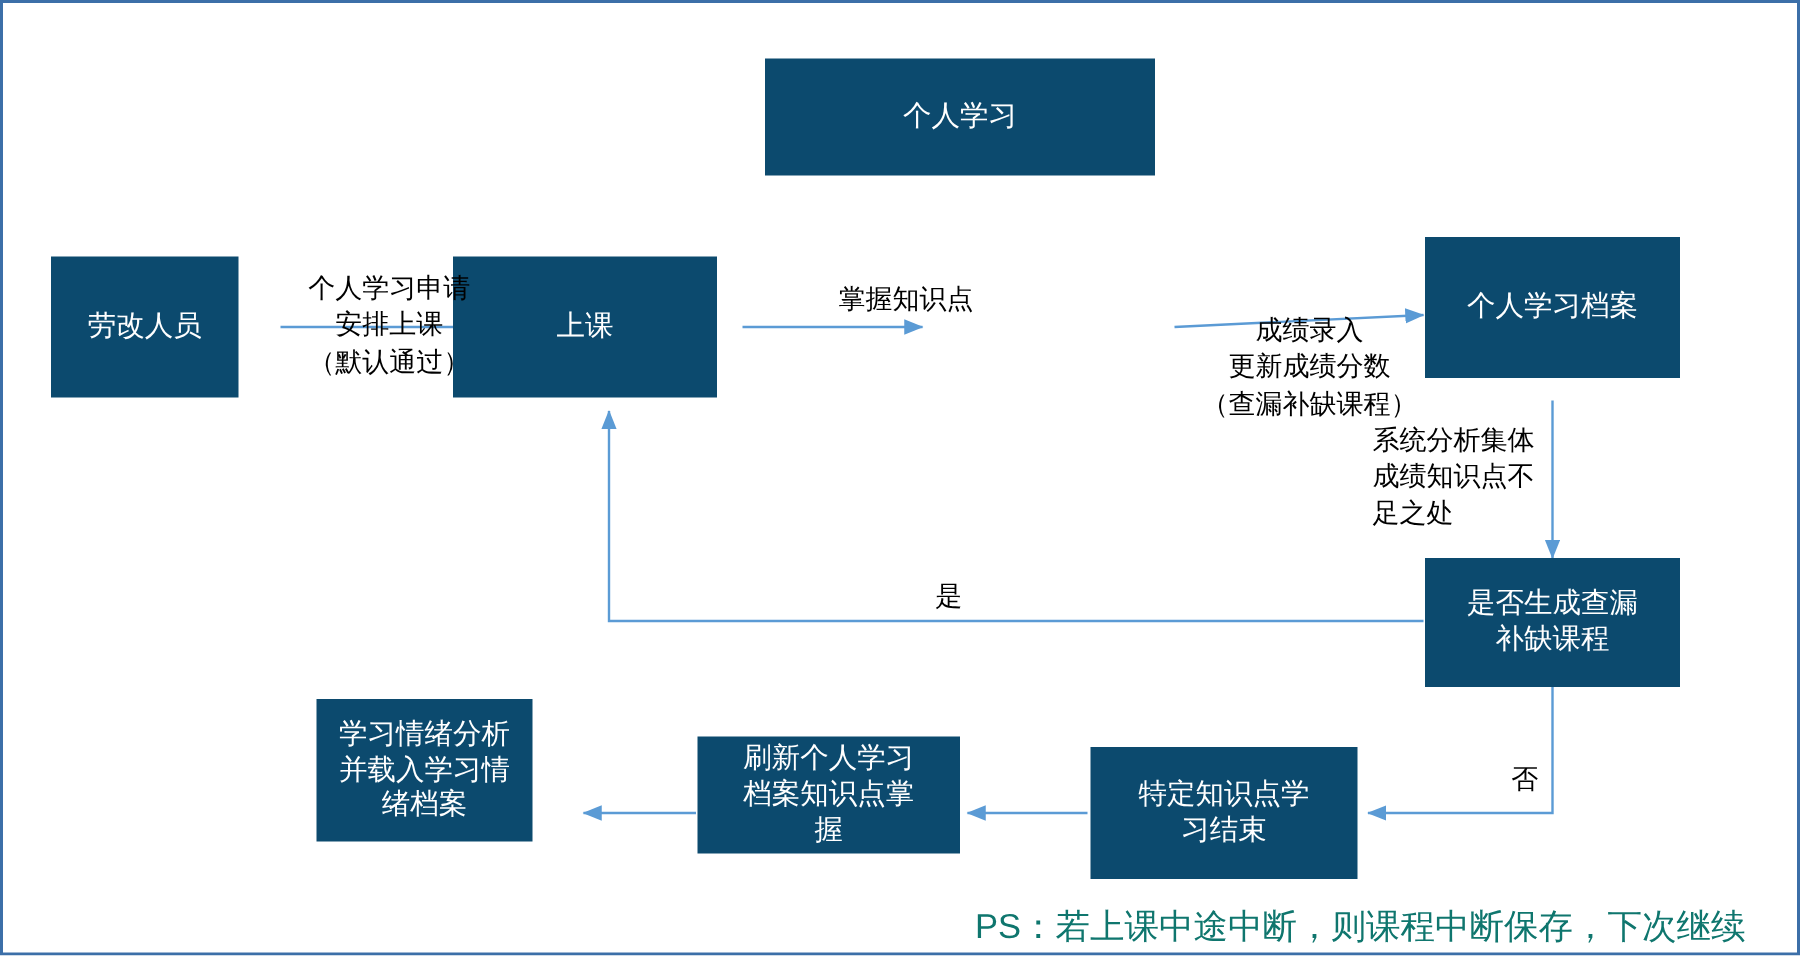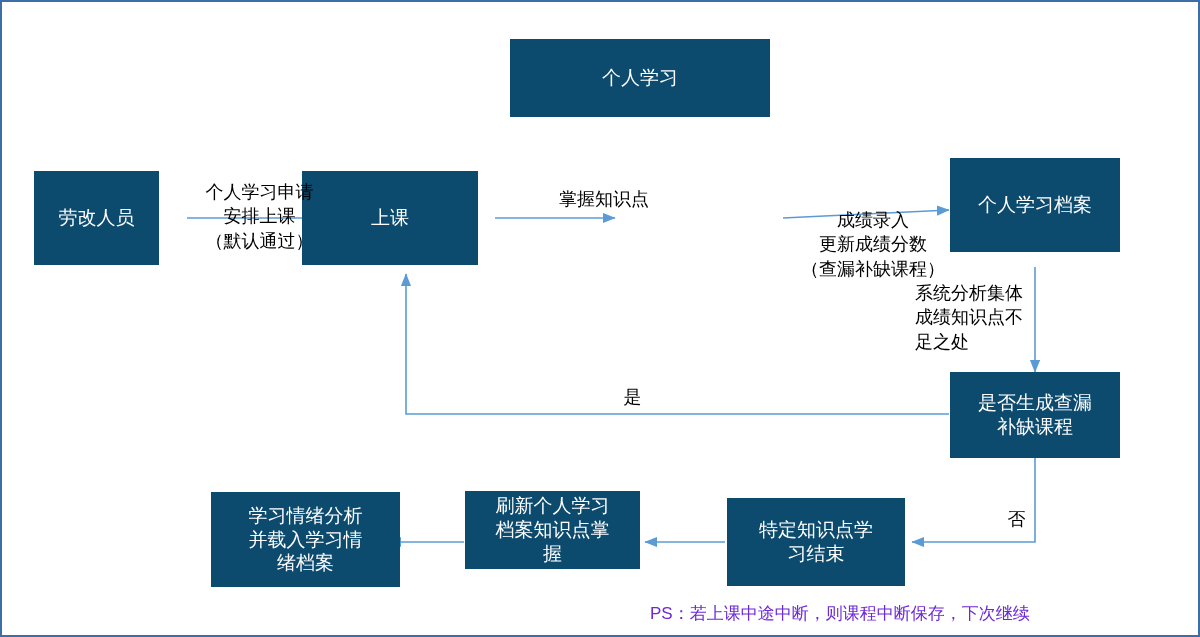--- a/index.html
+++ b/index.html
@@ -35,22 +35,22 @@
     color: #000000;
     font-size: 18px;
     line-height: 1.35;
     text-align: center;
     white-space: pre-line;
     box-sizing: border-box;
   }
   .label.left { text-align: left; }
   .footnote {
     position: absolute;
-    color: #6d28d9;
-    font-size: 17px;
+    color: #0f766e;
+    font-size: 23px;
     white-space: pre;
   }
   svg.arrows {
     position: absolute;
     left: 0;
     top: 0;
     width: 1200px;
     height: 637px;
     pointer-events: none;
   }
@@ -96,21 +96,21 @@
   <div class="node" style="left:725px; top:496px; width:178px; height:88px;">特定知识点学
 习结束</div>
 
   <div class="node" style="left:948px; top:370px; width:170px; height:86px;">是否生成查漏
 补缺课程</div>
 
   <div class="node" style="left:463px; top:489px; width:175px; height:78px;">刷新个人学习
 档案知识点掌
 握</div>
 
-  <div class="node" style="left:209px; top:490px; width:189px; height:95px;">学习情绪分析
+  <div class="node" style="left:209px; top:464px; width:144px; height:95px;">学习情绪分析
 并载入学习情
 绪档案</div>
 
   <div class="label" style="left:185px; top:178px; width:145px;">个人学习申请
 安排上课
 （默认通过）</div>
 
   <div class="label" style="left:494px; top:185px; width:120px;margin-left:48px;">掌握知识点</div>
 
   <div class="label" style="left:787px; top:178px; width:168px;margin-top:28px;">成绩录入

